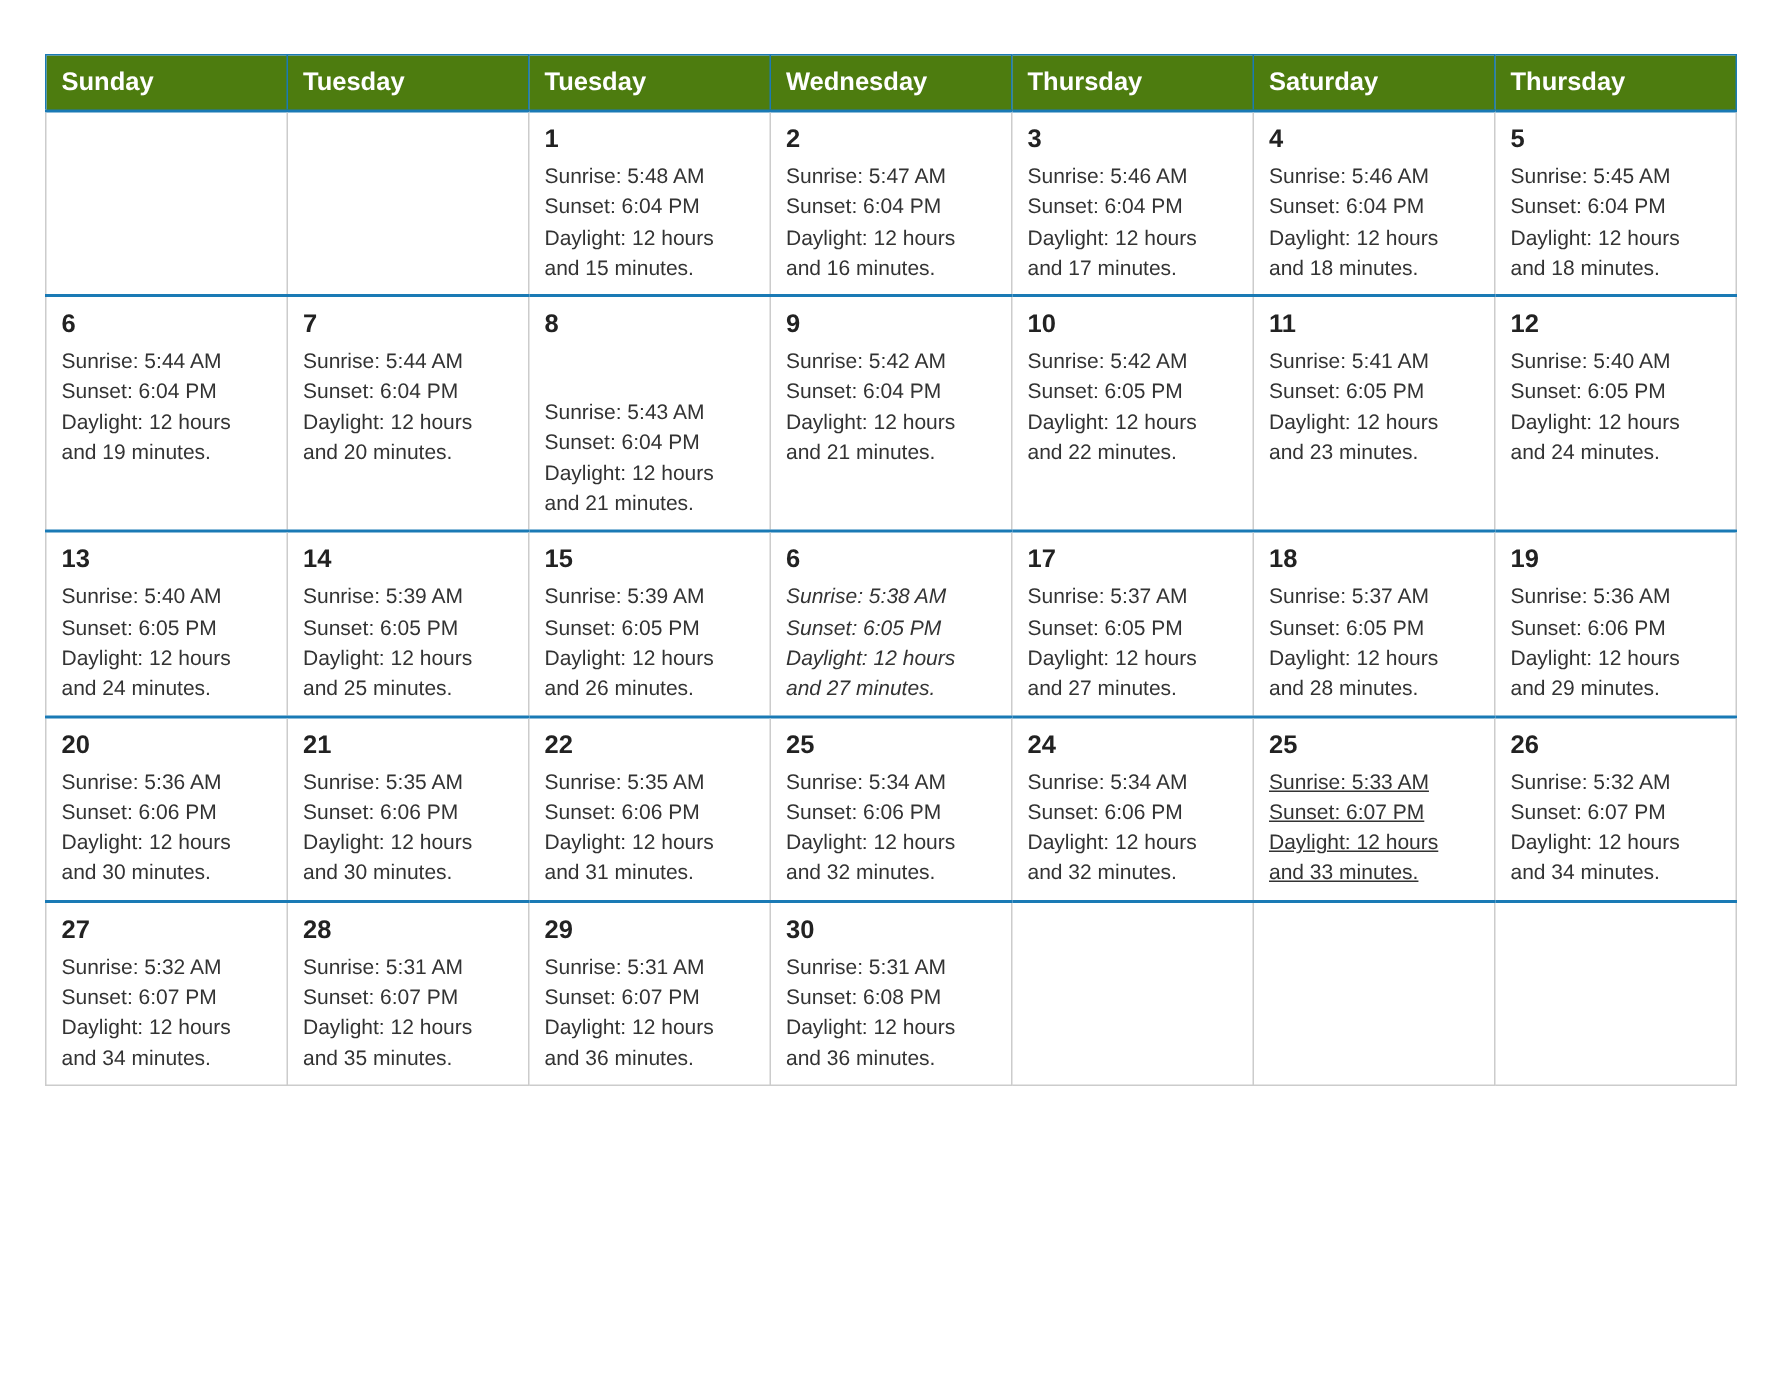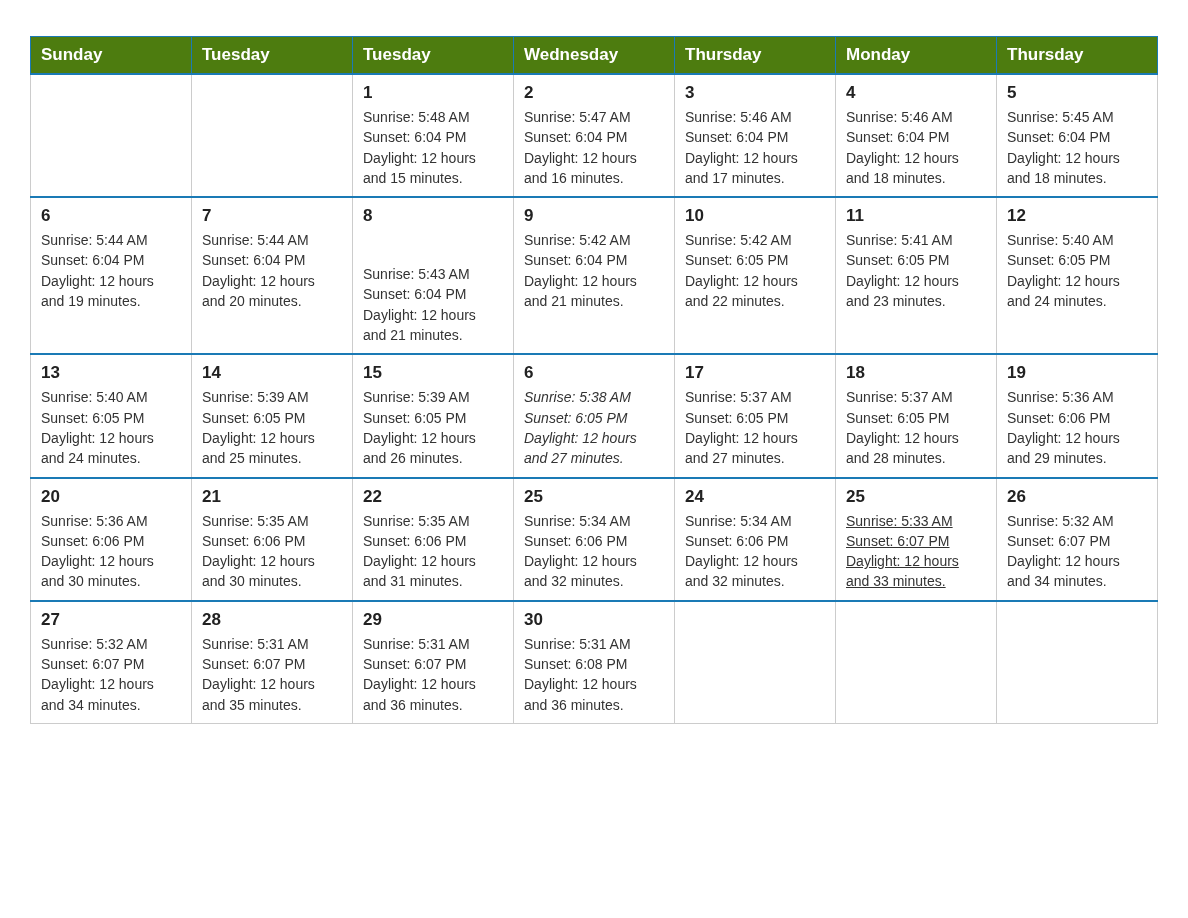--- a/index.html
+++ b/index.html
@@ -93,21 +93,21 @@
 </div>
 
 <table>
   <thead>
     <tr>
       <th>Sunday</th>
       <th>Tuesday</th>
       <th>Tuesday</th>
       <th>Wednesday</th>
       <th>Thursday</th>
-      <th>Monday</th>
+      <th>Saturday</th>
       <th>Thursday</th>
     </tr>
   </thead>
   <tbody id="calendar-body">
   <tr>
         <td class="empty"></td>
         <td class="empty"></td>
         <td>
           <span class="day-number">1</span>
           <div class="day-info" style="white-space: pre-line;">Sunrise: 5:48 AM

